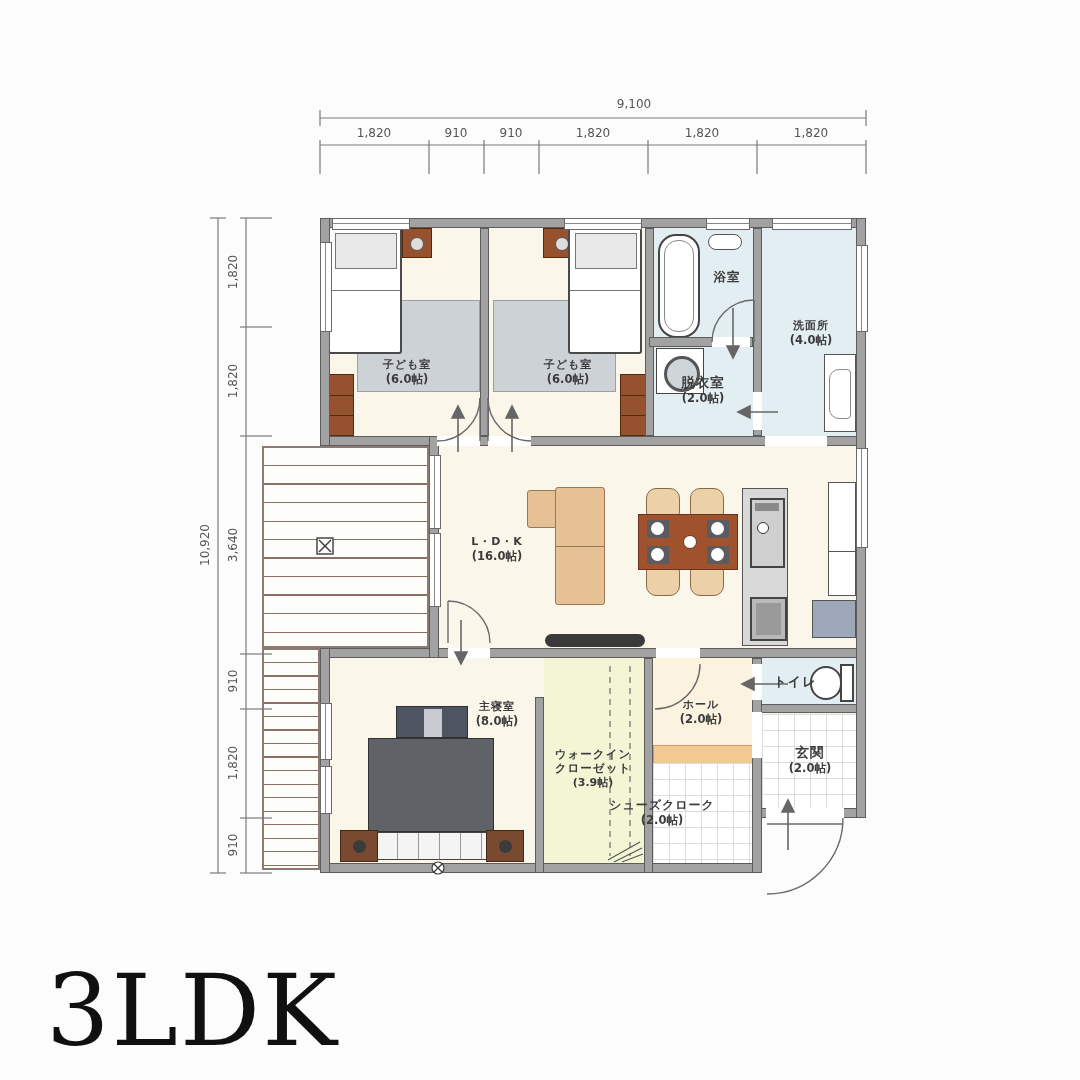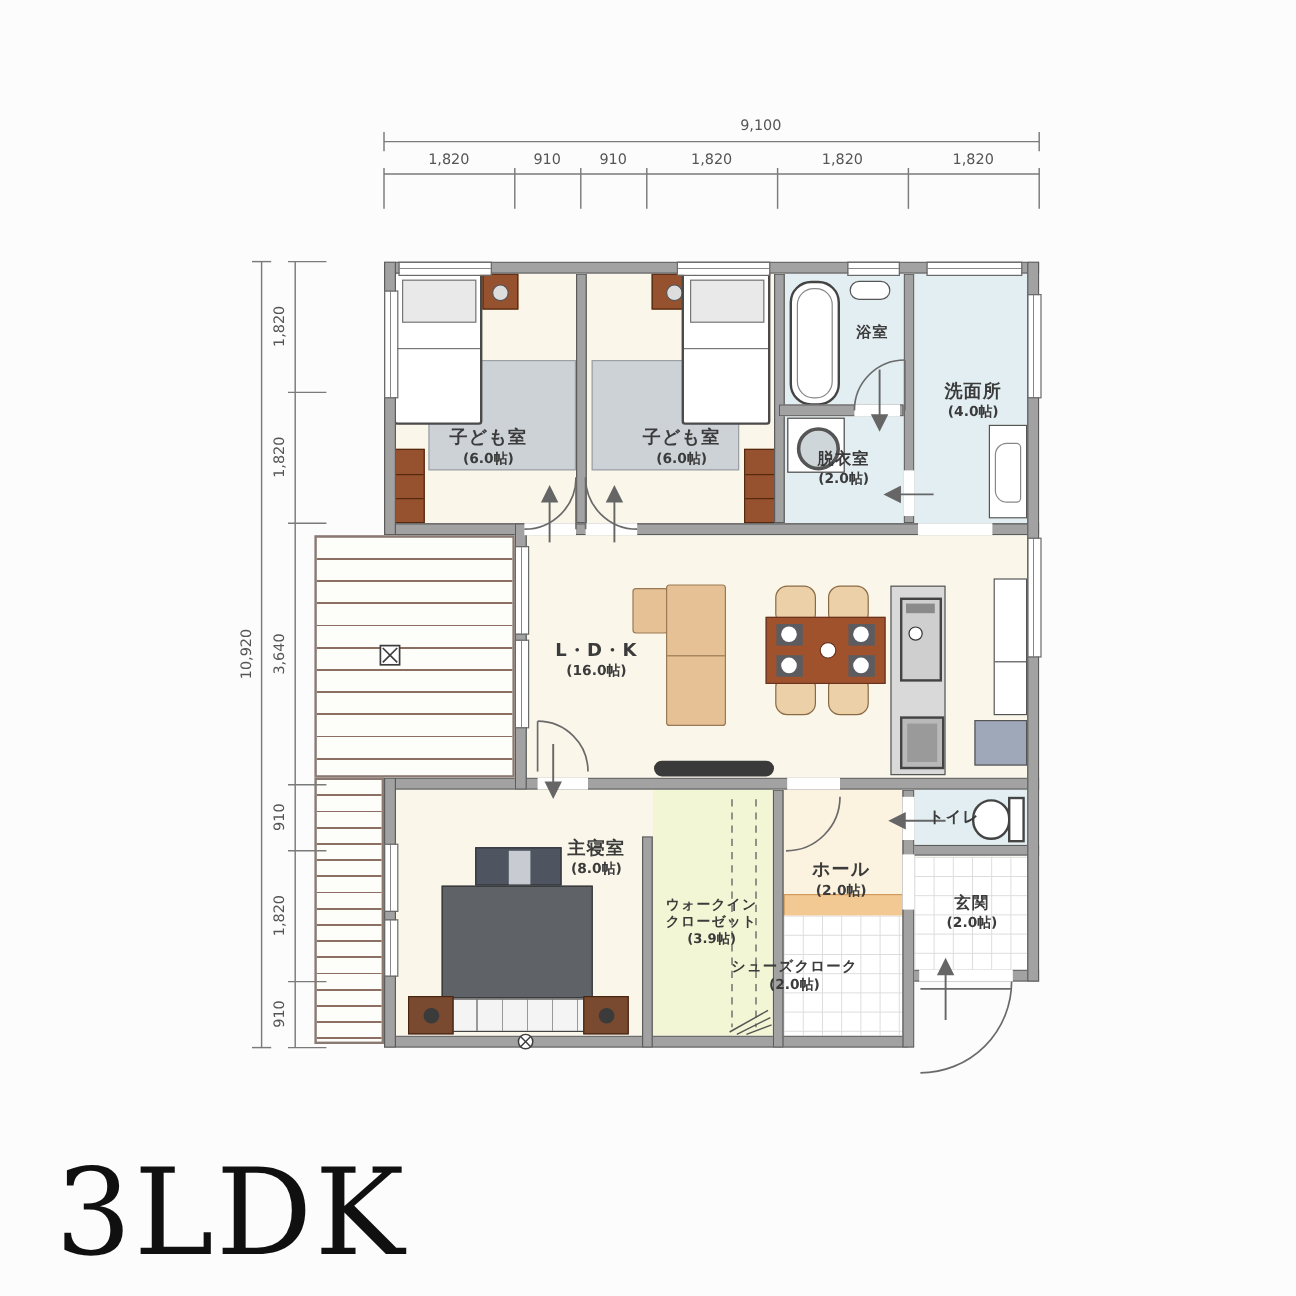--- a/index.html
+++ b/index.html
@@ -25,21 +25,21 @@
     background:linear-gradient(to right,#fff 0 4px,#888 4px 5px,#fff 5px);}
   .gap{position:absolute;background:#fff;}
   
   .fur{position:absolute;box-sizing:border-box;}
   .bed-k{background:#fff;border:2px solid #4a4a4a;border-radius:3px;}
   .pillow{position:absolute;background:#e9e9e9;border:1px solid #777;}
   .desk{background:#96512e;border:1px solid #53290f;}
   .rug{background:#cdd2d7;border:1px solid #9aa0a6;}
   .shelf{background:#96512e;border:1px solid #53290f;}
   .rlabel{position:absolute;transform:translate(-50%,-50%);text-align:center;color:#3b3b3b;z-index:30;line-height:1.25;}
-  .rname{font-size:15px;font-weight:600;letter-spacing:1px;white-space:nowrap;}
+  .rname{font-size:11px;font-weight:600;letter-spacing:1px;white-space:nowrap;}
   .rsize{font-size:11.5px;font-weight:600;white-space:nowrap;}
   .dim{position:absolute;transform:translate(-50%,-50%);font-size:12px;color:#555;white-space:nowrap;z-index:30;}
   .dim.rot{transform:translate(-50%,-50%) rotate(-90deg);}
   .title-row{position:absolute;left:0;right:0;top:952px;display:flex;justify-content:center;align-items:baseline;
     font-family:"DejaVu Serif","Liberation Serif",serif;color:#101010;z-index:40;flex-direction:column;}
   .t-main{font-size:100px;letter-spacing:2px;}
   .t-num{font-size:68px;margin-left:46px;}
   .t-unit{font-size:52px;margin-left:16px;}
   svg.overlay{position:absolute;left:0;top:0;z-index:25;}
 </style>
@@ -308,21 +308,21 @@
   </div>
   <div class="rlabel" style="left:497px;top:714px;">
     <div class="rname">主寝室</div>
     <div class="rsize">(8.0帖)</div>
   </div>
   <div class="rlabel" style="left:593px;top:768px;">
     <div class="rname" style="font-size:11.5px;">ウォークイン</div>
     <div class="rname" style="font-size:11.5px;">クローゼット</div>
     <div class="rsize" style="font-size:11px;">(3.9帖)</div>
   </div>
-  <div class="rlabel" style="left:701px;top:712px;margin-top:20px;">
+  <div class="rlabel" style="left:701px;top:712px;">
     <div class="rname">ホール</div>
     <div class="rsize">(2.0帖)</div>
   </div>
   <div class="rlabel" style="left:795px;top:682px;">
     <div class="rname" style="font-size:13px;">トイレ</div>
   </div>
   <div class="rlabel" style="left:810px;top:760px;">
     <div class="rname" style="font-size:13.5px;">玄関</div>
     <div class="rsize">(2.0帖)</div>
   </div>

